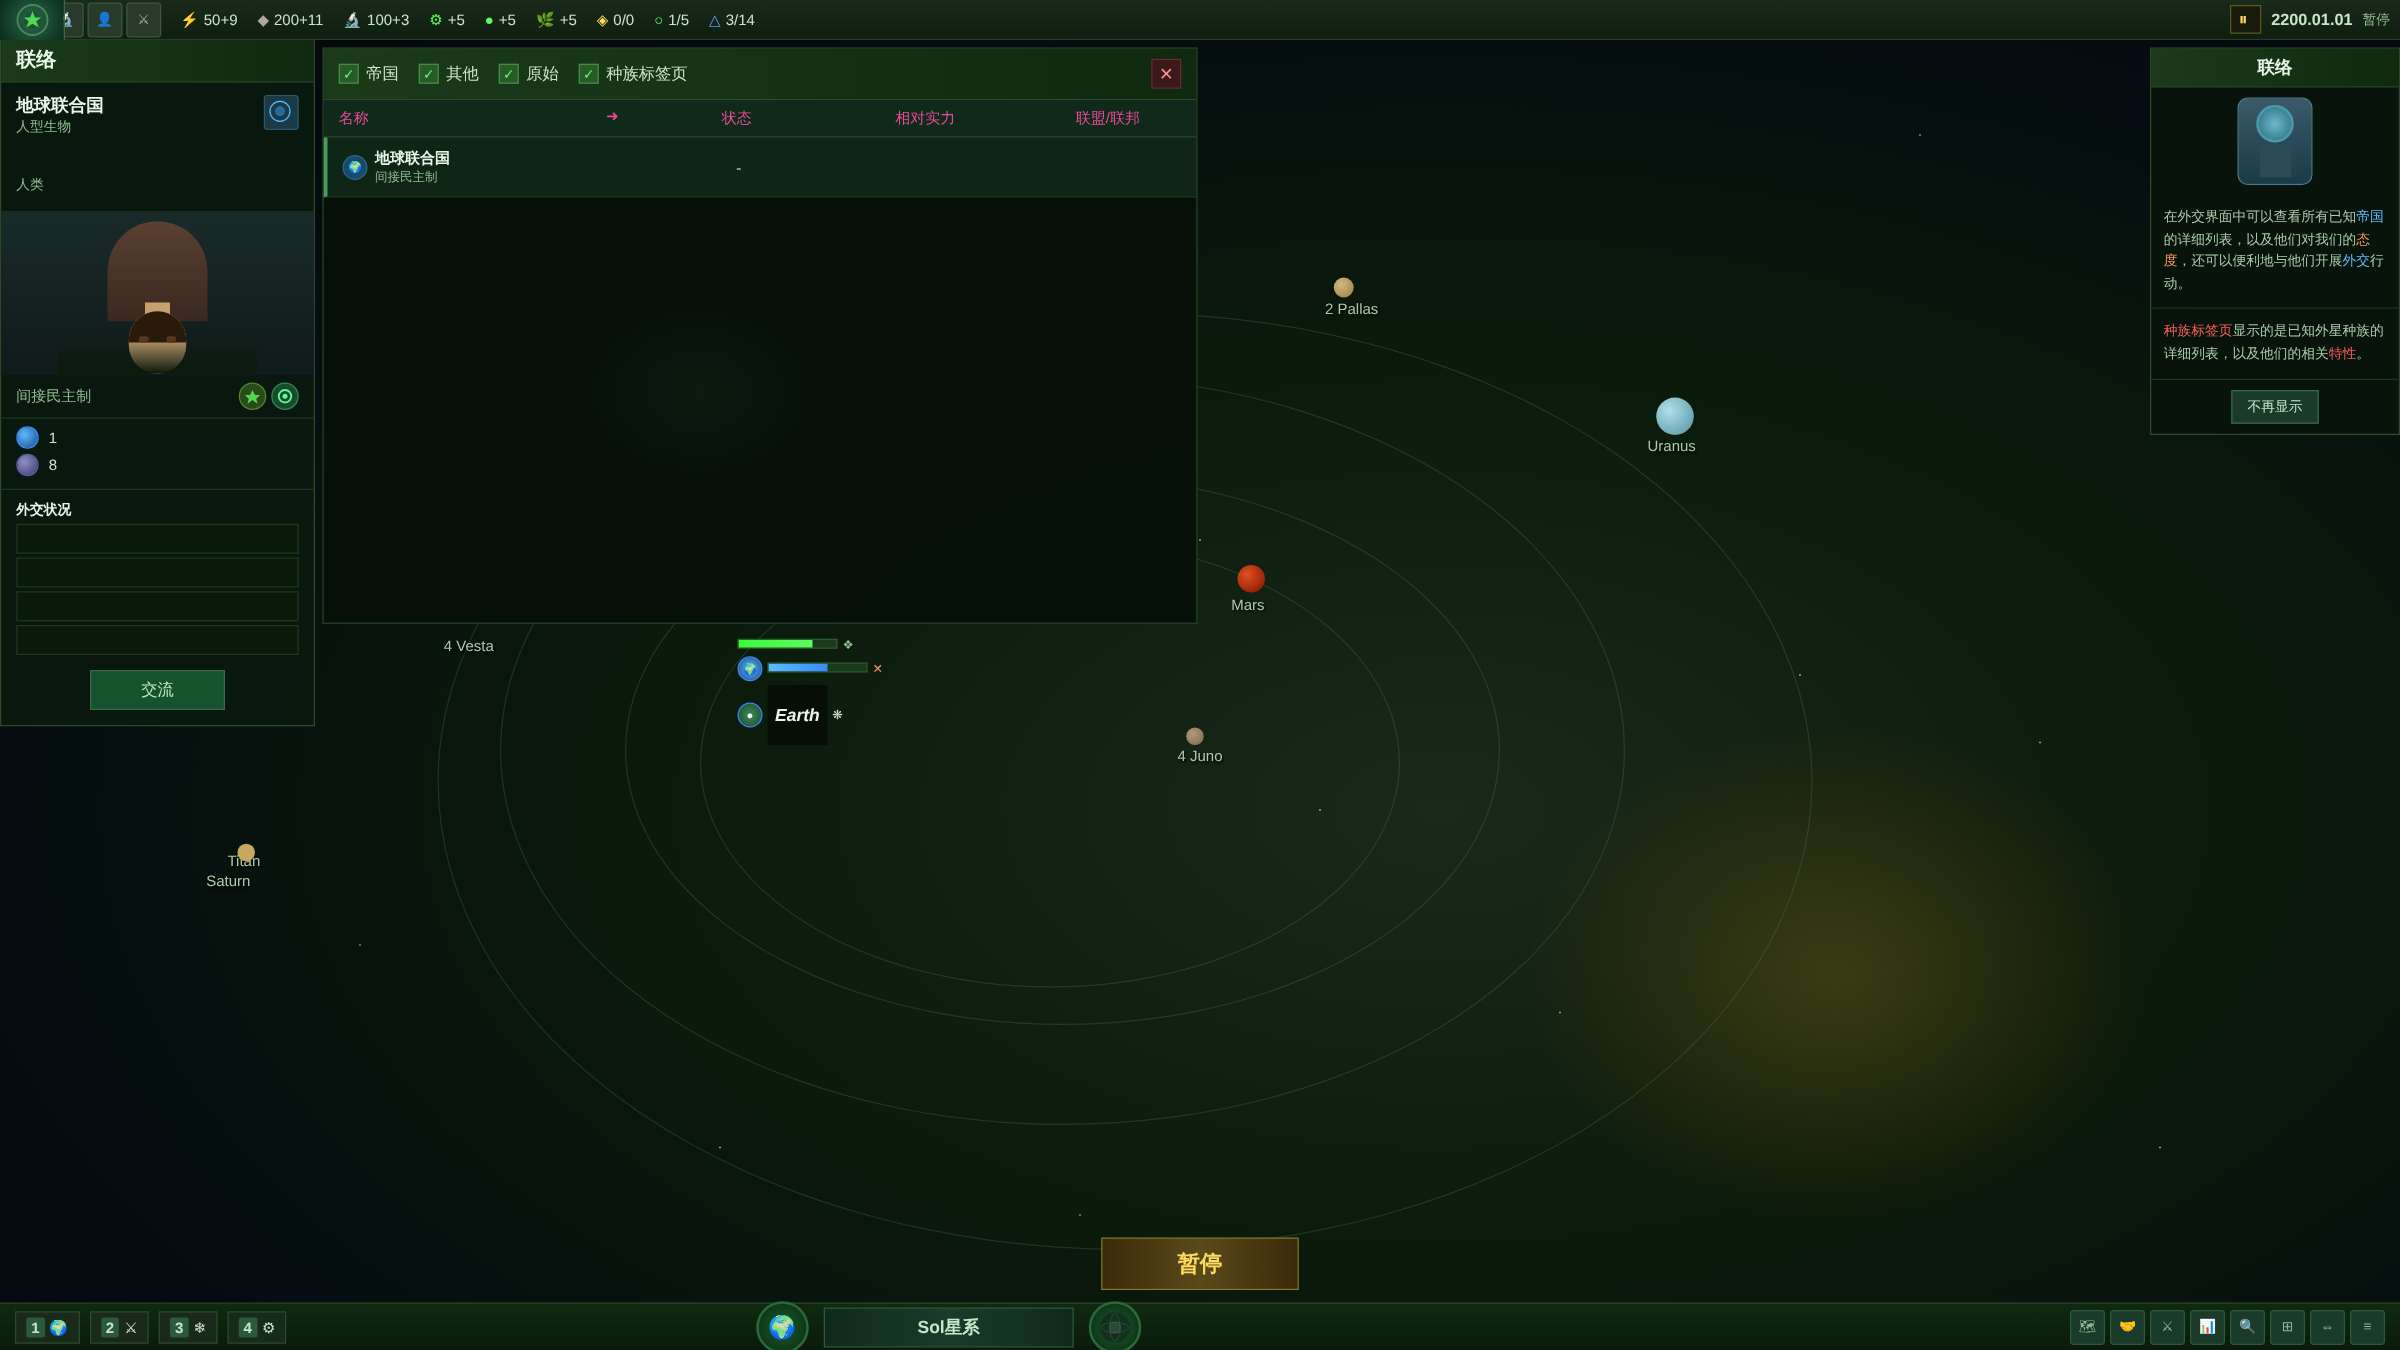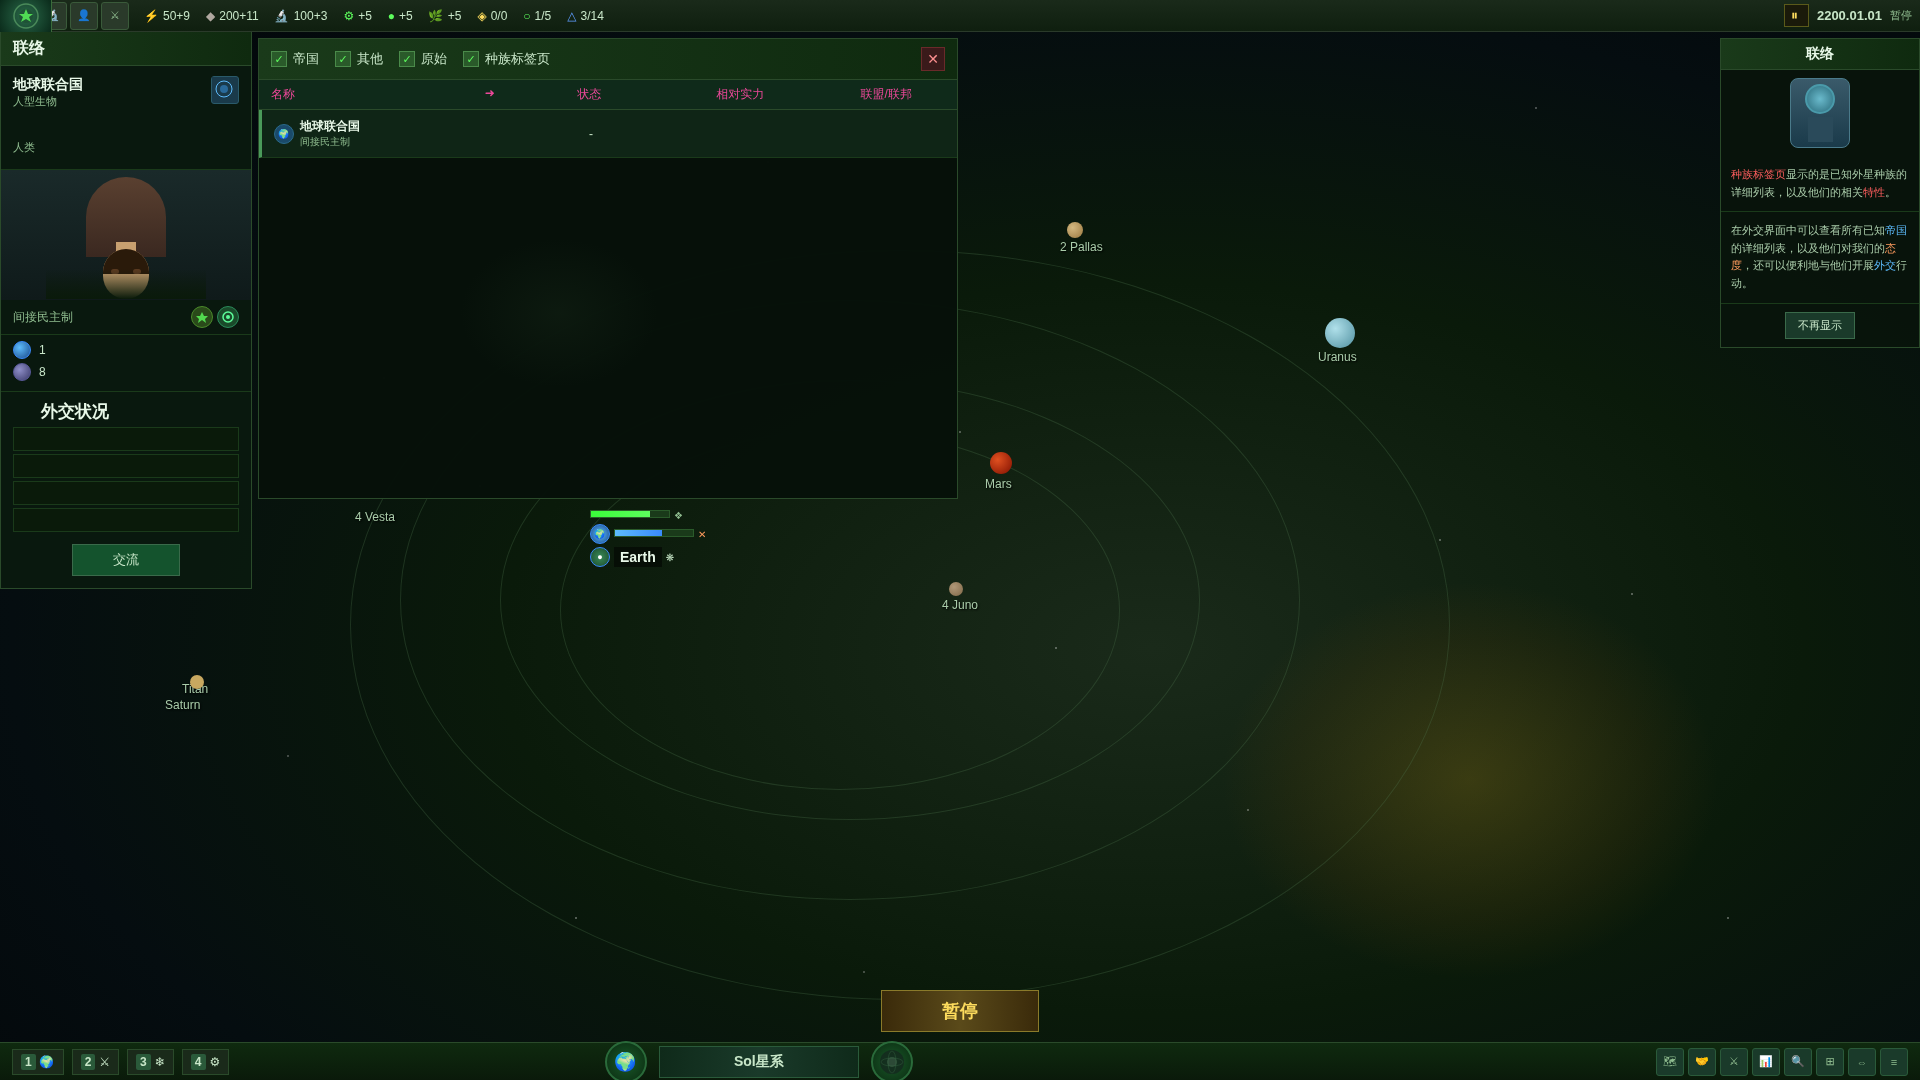--- a/index.html
+++ b/index.html
@@ -219,24 +219,23 @@
       display: flex;
       align-items: center;
       gap: 8px;
       margin-bottom: 4px;
       font-size: 12px;
       color: #c8e6c8;
     }
 
     .diplomacy-title {
       padding: 8px 12px 4px;
-      font-size: 17px;
+      font-size: 11px;
       color: #e8f8e8;
       font-weight: bold;
-      margin-left: 28px;
     }
 
     .diplomacy-list {
       padding: 0 12px;
     }
 
     .diplomacy-item {
       height: 24px;
       background: #0a1a0a;
       border: 1px solid #1a3a1a;
@@ -474,21 +473,22 @@
 
     .earth-label {
       position: absolute;
       left: 620px;
       top: 552px;
       color: #e8f8e8;
       font-size: 14px;
       font-weight: bold;
       z-index: 20;
       background: rgba(0,0,0,0.5);
-      padding: 2px 6px;
+      padding: 16px 6px;
+      font-style: italic;
     }
 
     
     #bottom-bar {
       position: absolute;
       bottom: 0;
       left: 0;
       right: 0;
       height: 38px;
       background: linear-gradient(to top, #0a1a0a, #0f2a0f);
@@ -859,24 +859,24 @@
   <div class="right-panel-title">联络</div>
 
   <div style="display:flex;justify-content:center;padding:8px;">
     <div style="width:60px;height:70px;background:linear-gradient(to bottom, #3a5a6a, #1a3a4a);border:1px solid #4a7a8a;border-radius:8px;display:flex;align-items:center;justify-content:center;flex-direction:column;">
       <div style="width:30px;height:30px;background:radial-gradient(circle, #6abacc, #2a6a7a);border-radius:50%;border:2px solid #4a9aaa;"></div>
       <div style="width:25px;height:25px;background:#2a4a5a;margin-top:3px;"></div>
     </div>
   </div>
 
   <div class="right-panel-body">
+    在外交界面中可以查看所有已知<span class="highlight-link">帝国</span>的详细列表，以及他们对我们的<span class="highlight-orange">态度</span>，还可以便利地与他们开展<span class="highlight-link">外交</span>行动。
+  </div>
+  <div class="right-panel-body">
     <span class="highlight-special">种族标签页</span>显示的是已知外星种族的详细列表，以及他们的相关<span class="highlight-special">特性</span>。
-  </div>
-  <div class="right-panel-body">
-    在外交界面中可以查看所有已知<span class="highlight-link">帝国</span>的详细列表，以及他们对我们的<span class="highlight-orange">态度</span>，还可以便利地与他们开展<span class="highlight-link">外交</span>行动。
   </div>
 
   <button class="right-panel-btn">不再显示</button>
 </div>
 
 <div class="pause-overlay">
   <span>暂停</span>
 </div>
 
 <div id="bottom-bar">

